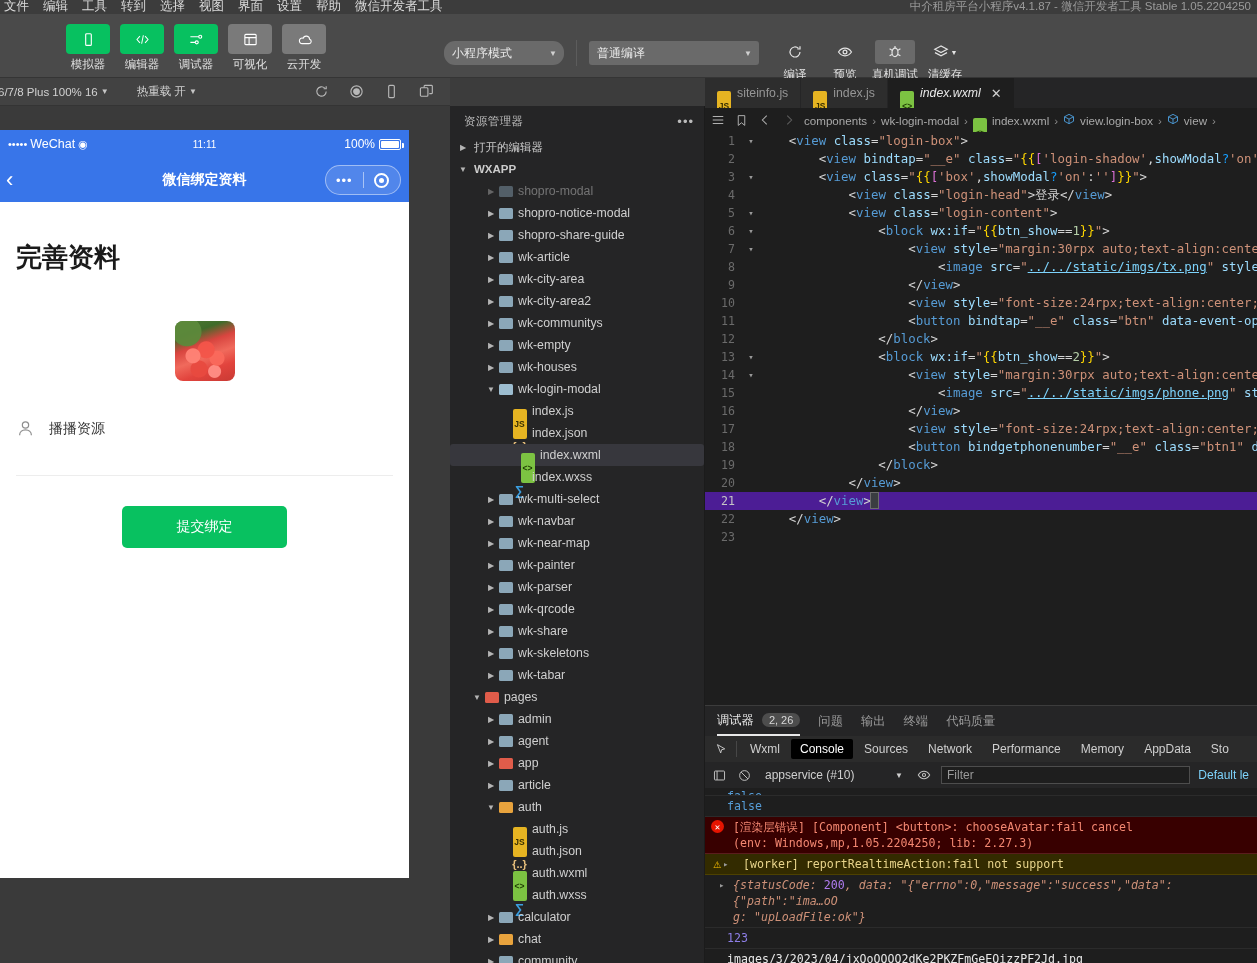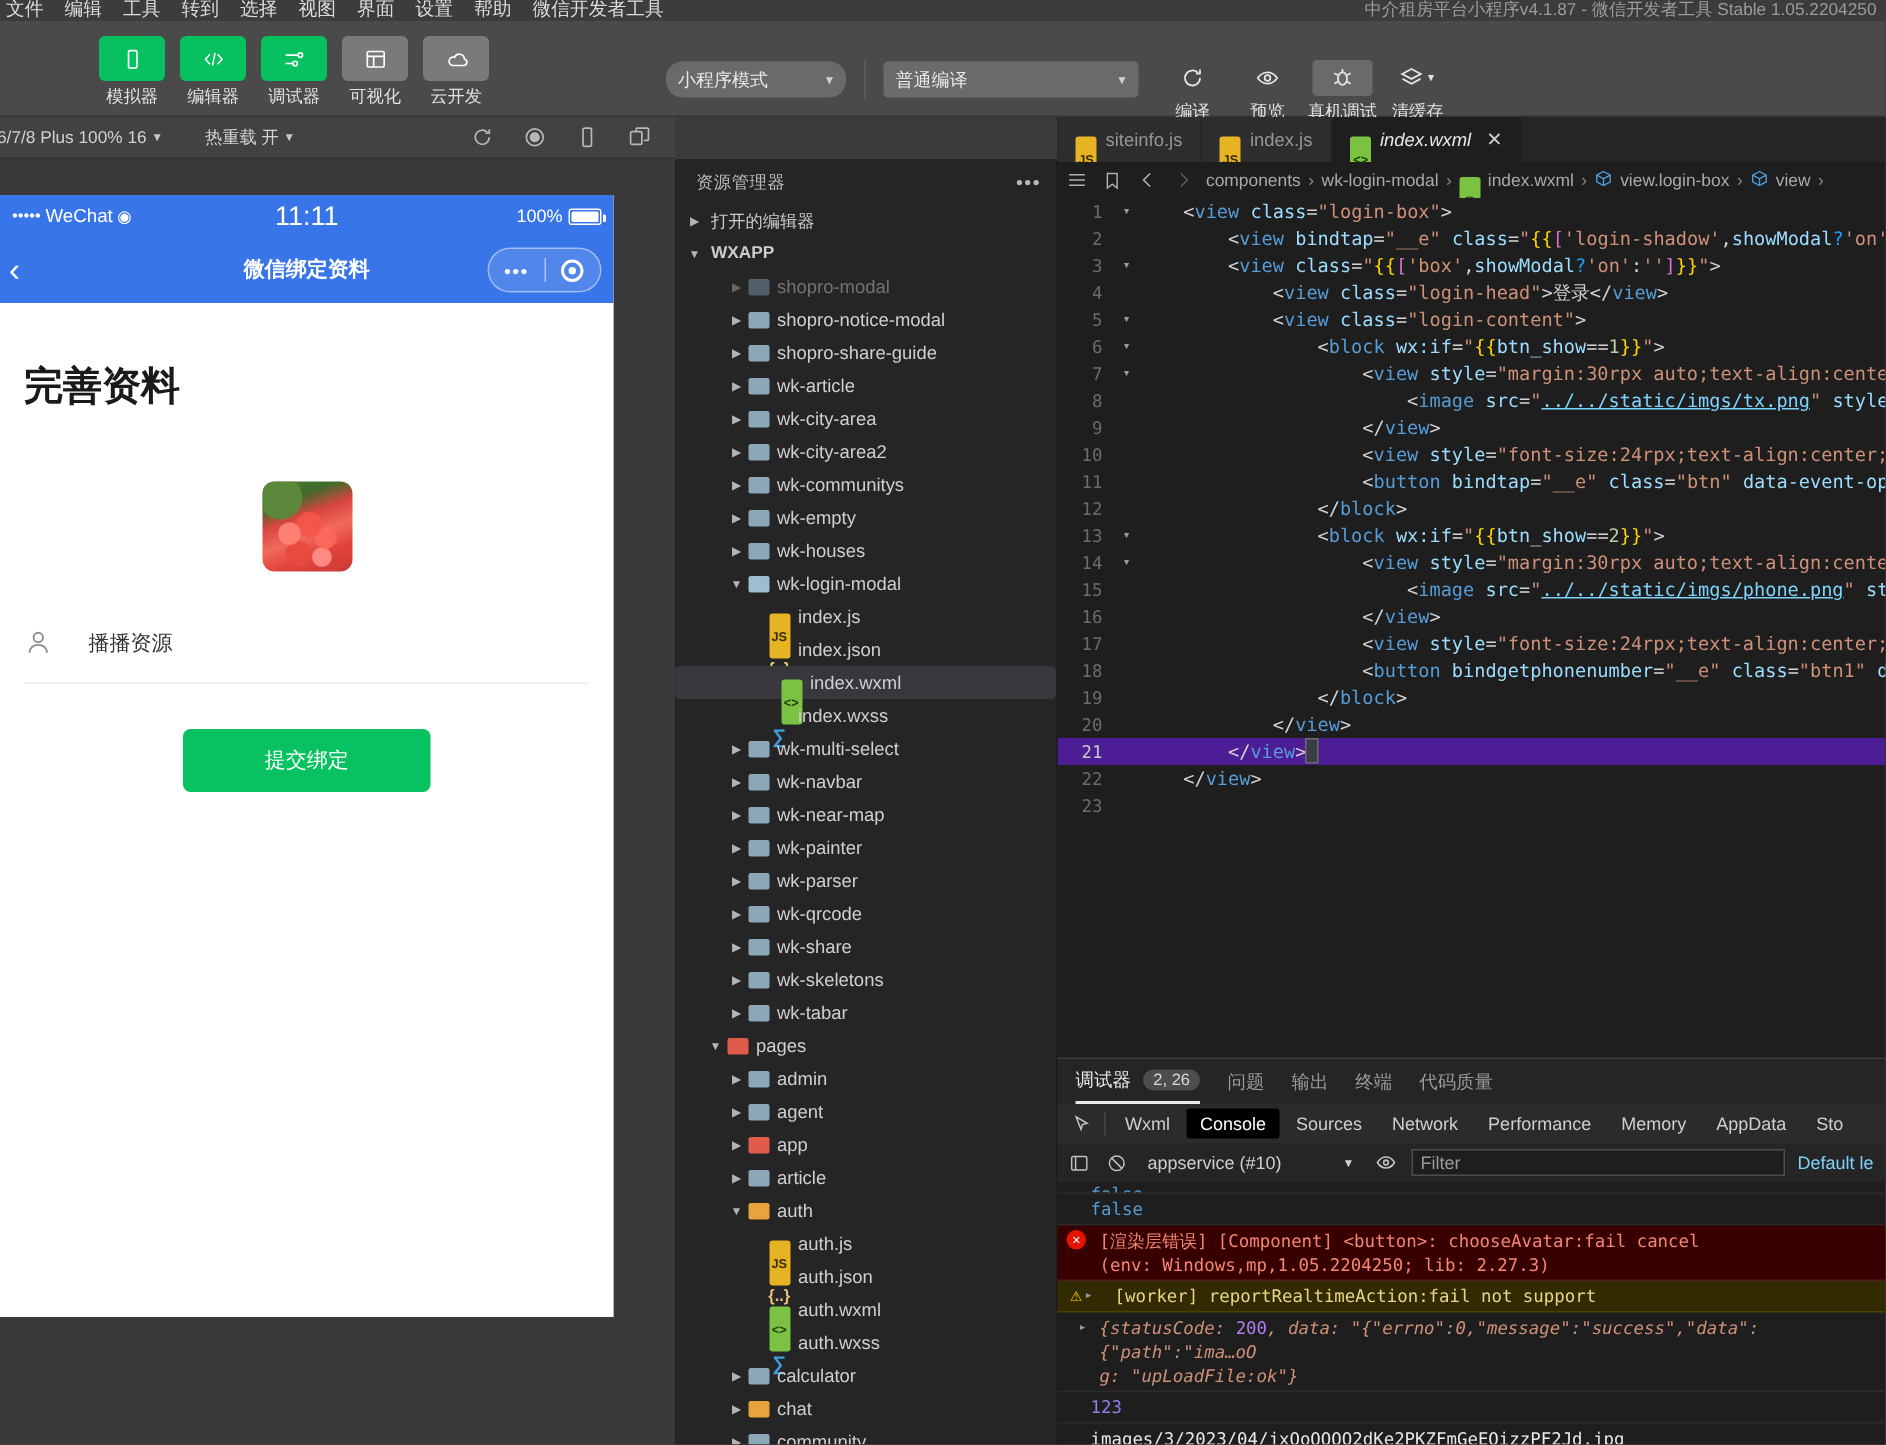--- a/index.html
+++ b/index.html
@@ -87,21 +87,21 @@
   .phone {
     position: absolute; top: 24px; left: 0; width: 409px; height: 748px;
     background: #ffffff; overflow: hidden;
   }
   .status-bar {
     height: 28px; background: #3875e9; color: #fff;
     display: flex; align-items: center; padding: 0 8px; font-size: 12.5px;
   }
   .sb-left { display: flex; align-items: center; gap: 3px; }
   .dots { letter-spacing: 0px; font-size: 11px; }
-  .sb-center { position: absolute; left: 0; width: 409px; text-align: center; font-size: 18px; pointer-events: none; }
+  .sb-center { position: absolute; left: 0; width: 409px; text-align: center; font-size: 10px; pointer-events: none; }
   .sb-right { margin-left: auto; display: flex; align-items: center; gap: 4px; font-size: 12px; }
   .batt { width: 22px; height: 11px; border: 1.5px solid #fff; border-radius: 2px; position: relative; }
   .batt:after { content:""; position:absolute; right:-4px; top:3px; width:2px; height:5px; background:#fff; border-radius:0 1px 1px 0;}
   .batt i { position: absolute; inset: 1px; background: #fff; border-radius: 1px; display: block; }
 
   .nav-bar {
     height: 44px; background: #3875e9; color: #fff; position: relative;
     display: flex; align-items: center;
   }
   .nav-back { position: absolute; left: 6px; font-size: 22px; line-height: 1; color: #fff; cursor: pointer; }
@@ -134,22 +134,22 @@
       radial-gradient(circle at 30% 58%, #ff8377 0 7px, transparent 8px),
       radial-gradient(circle at 52% 48%, #f4564a 0 8px, transparent 9px),
       radial-gradient(circle at 70% 62%, #fa6a5c 0 7px, transparent 8px),
       radial-gradient(circle at 40% 80%, #e84a40 0 8px, transparent 9px),
       radial-gradient(circle at 66% 84%, #ff9086 0 6px, transparent 7px),
       radial-gradient(circle at 20% 18%, #5d8a3c 0 14px, transparent 15px);
     opacity:.95;
   }
   .avatar-tip { text-align: center; color: #e4393c; font-size: 13px; margin-top: 22px; }
   .field-row {
-    display: flex; align-items: center; gap: 24px; margin-top: 38px;
-    padding-bottom: 17px; border-bottom: 1px solid #ededed;
+    display: flex; align-items: center; gap: 14px; margin-top: 38px;
+    padding-bottom: 37px; border-bottom: 1px solid #ededed;
   }
   .field-icon { color: #8e8e8e; display: flex; }
   .field-val { font-size: 14px; color: #333; }
   .submit-btn {
     margin: 30px auto 0; width: 165px; height: 42px; background: #08c160;
     color: #fff; border-radius: 5px; display: flex; align-items: center; justify-content: center;
     font-size: 14px; cursor: pointer; border: none;
   }
 
   

